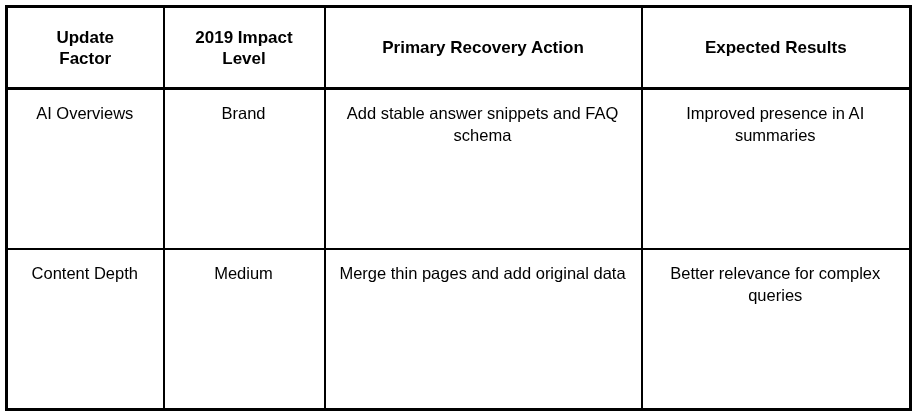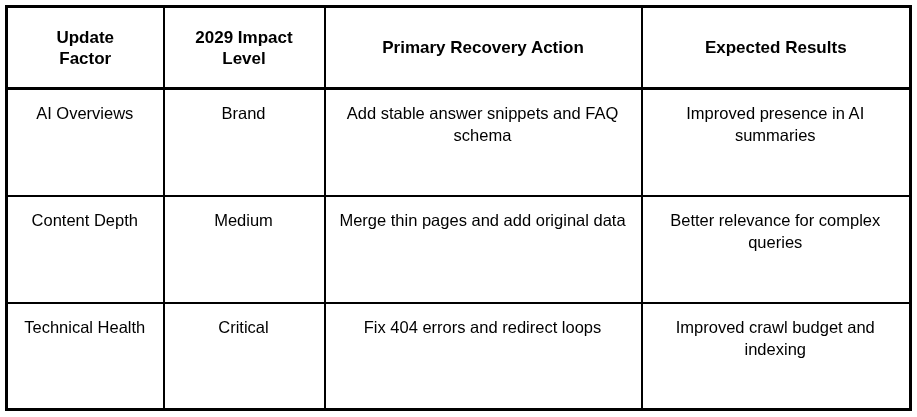--- a/index.html
+++ b/index.html
@@ -76,21 +76,21 @@
         <col class="c2">
         <col class="c3">
     </colgroup>
     <thead>
       <tr>
         <th>
           <span>Update</span><br>
           <span>Factor</span>
         </th>
         <th>
-          <span>2029 Impact</span><br>
+          <span>2019 Impact</span><br>
           <span>Level</span>
         </th>
         <th>
           <span>Primary Recovery Action</span>
         </th>
         <th>
           <span>Expected Results</span>
         </th>
       </tr>
     </thead>
@@ -100,21 +100,15 @@
         <td>Brand</td>
         <td>Add stable answer snippets and FAQ schema</td>
         <td>Improved presence in AI summaries</td>
       </tr>
       <tr>
         <td>Content Depth</td>
         <td>Medium</td>
         <td>Merge thin pages and add original data</td>
         <td>Better relevance for complex queries</td>
       </tr>
-      <tr>
-        <td>Technical Health</td>
-        <td>Critical</td>
-        <td>Fix 404 errors and redirect loops</td>
-        <td>Improved crawl budget and indexing</td>
-      </tr>
     </tbody>
   </table>
 </div>
 
 </body></html>

